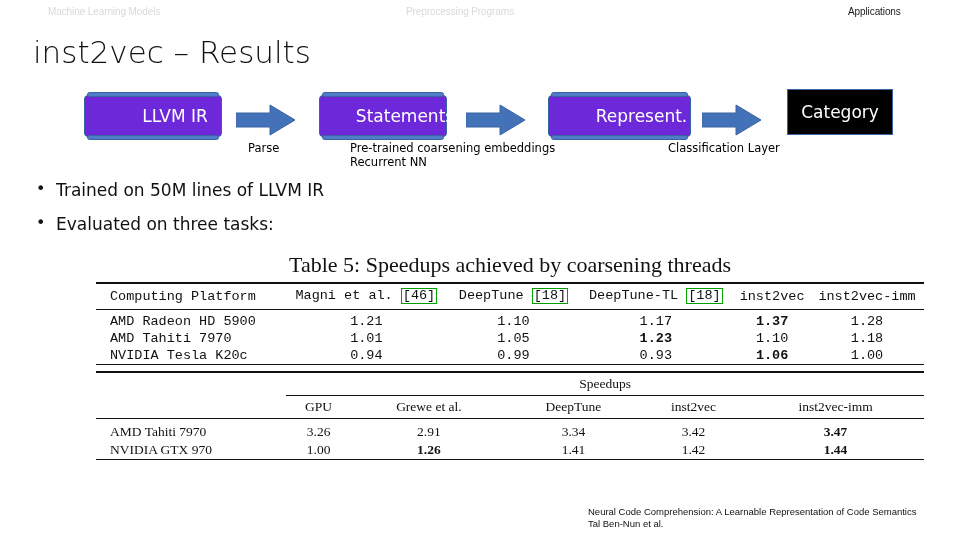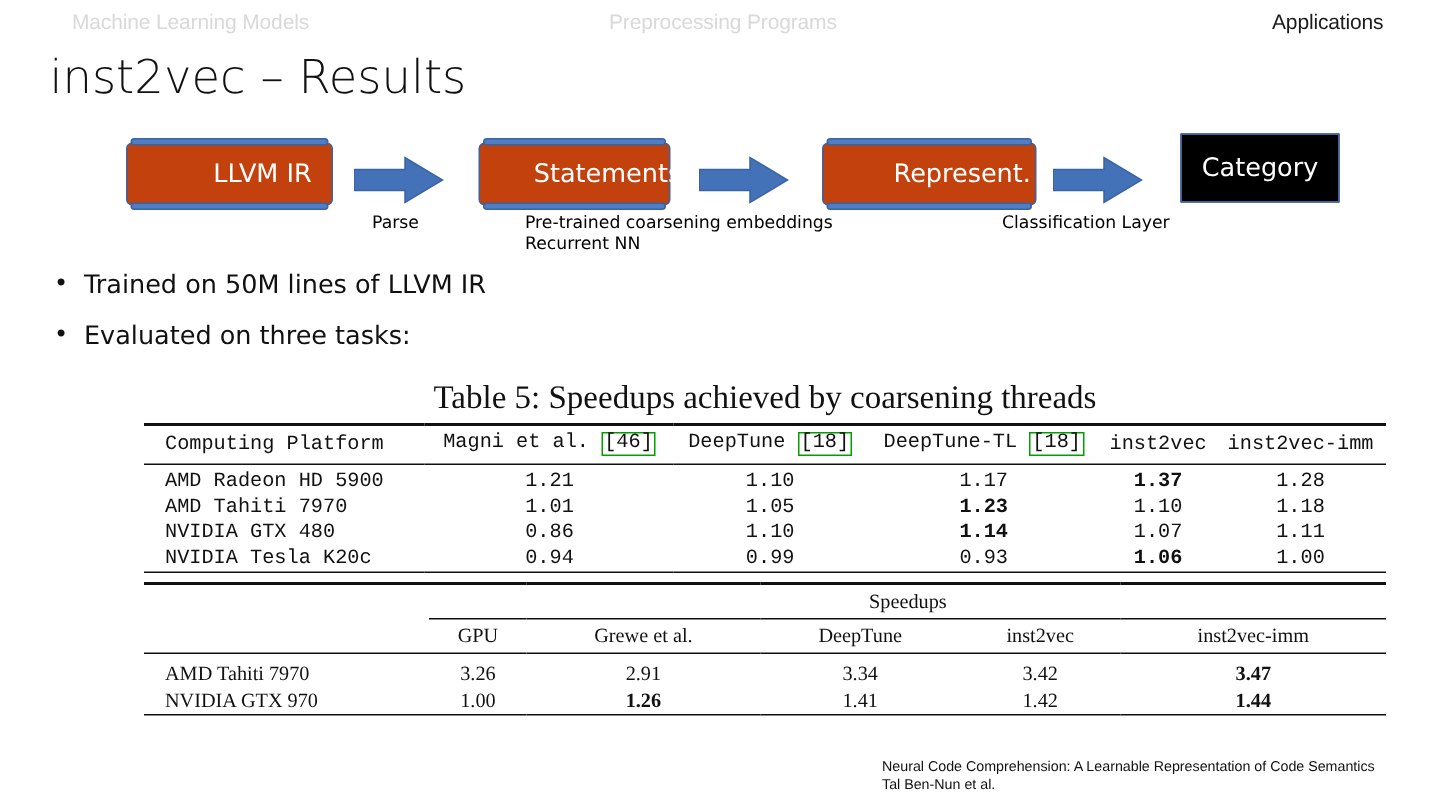--- a/index.html
+++ b/index.html
@@ -19,21 +19,21 @@
   
   .top-header {
     position: absolute;
     top: 6px;
     left: 0;
     width: 960px;
     height: 18px;
   }
   .hdr-item {
     position: absolute;
-    font-size: 14px;
+    font-size: 10px;
     font-family: "Liberation Sans", sans-serif;
     white-space: nowrap;
     letter-spacing: -0.1px;
   }
   .hdr-ml   { left: 48px;  color: #d9d9d9; }
   .hdr-pre  { left: 406px; color: #d9d9d9; }
   .hdr-app  { left: 848px; color: #1a1a1a; }
 
   
   .slide-title {
@@ -59,21 +59,21 @@
     font-size: 17px;
     font-weight: 400;
     display: flex;
     align-items: center;
     justify-content: center;
     letter-spacing: 0px;
     white-space: nowrap;
   }
   
   .card.can {
-    background: #c2410c;
+    background: #6d28d9;
     border: 1px solid #3a63a3;
     border-radius: 4px;
     padding-left: 44px;
   }
   .card.can::before,
   .card.can::after {
     content: "";
     position: absolute;
     left: 2px;
     right: 2px;
@@ -298,28 +298,20 @@
         <td class="ncell bold">1.37</td>
         <td class="ncell">1.28</td>
       </tr>
       <tr>
         <td class="lcell">AMD Tahiti 7970</td>
         <td class="ncell">1.01</td>
         <td class="ncell">1.05</td>
         <td class="ncell bold">1.23</td>
         <td class="ncell">1.10</td>
         <td class="ncell">1.18</td>
-      </tr>
-      <tr>
-        <td class="lcell">NVIDIA GTX 480</td>
-        <td class="ncell">0.86</td>
-        <td class="ncell">1.10</td>
-        <td class="ncell bold">1.14</td>
-        <td class="ncell">1.07</td>
-        <td class="ncell">1.11</td>
       </tr>
       <tr>
         <td class="lcell">NVIDIA Tesla K20c</td>
         <td class="ncell">0.94</td>
         <td class="ncell">0.99</td>
         <td class="ncell">0.93</td>
         <td class="ncell bold">1.06</td>
         <td class="ncell">1.00</td>
       </tr>
     </tbody>

